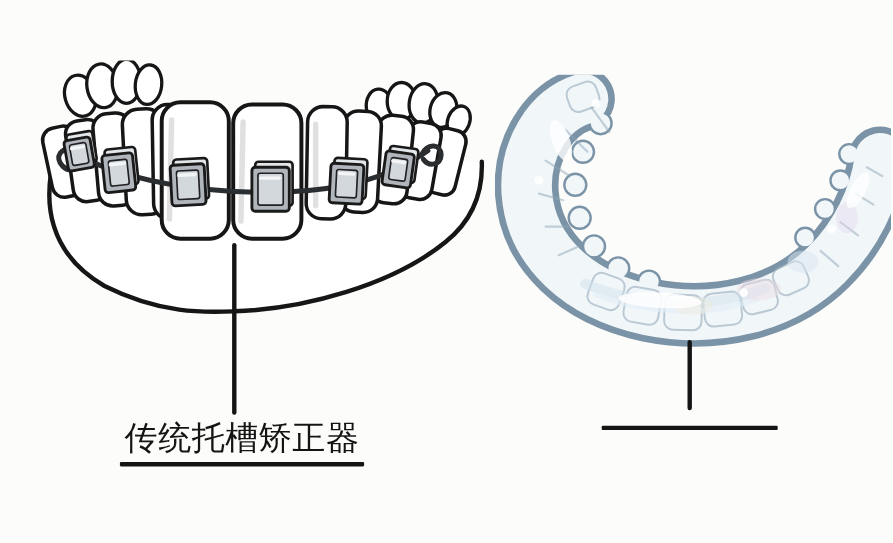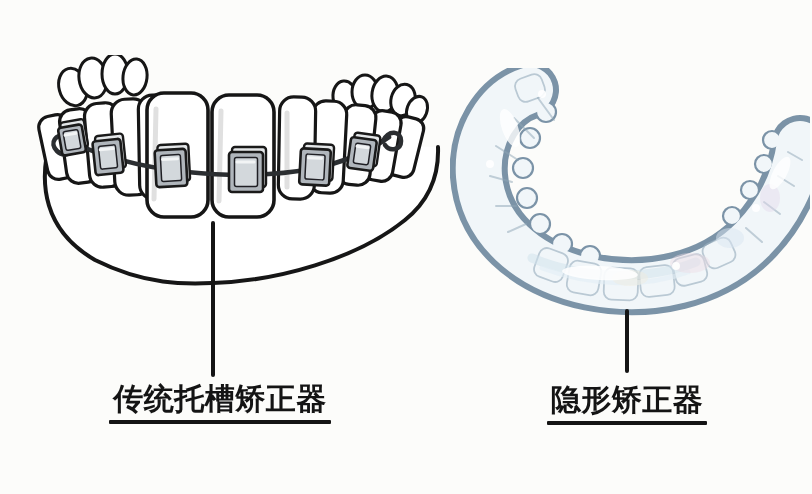--- a/index.html
+++ b/index.html
@@ -1,20 +1,20 @@
 <!DOCTYPE html>
 <html><head>
 <meta charset="utf-8">
 <style>
   html,body{margin:0;padding:0;}
   .stage{position:relative;width:812px;height:494px;background:#fcfcfa;overflow:hidden;
          font-family:"Liberation Sans",sans-serif;}
   .artwork{position:absolute;}
   .leader{position:absolute;width:4px;background:#141414;border-radius:2px;}
-  .caption{position:absolute;text-align:center;color:#141414;font-weight:bold;
+  .caption{position:absolute;text-align:center;color:#141414;font-weight:normal;
            font-size:30px;line-height:34px;letter-spacing:0.5px;}
   .caption .rule{height:4px;background:#141414;margin-top:4px;border-radius:1px;}
   .caption-left{left:109px;top:382px;width:222px;}
   .caption-right{left:547px;top:383px;width:160px;}
   .leader-left{left:211px;top:221px;height:156px;}
   .leader-right{left:625px;top:309px;height:64px;}
 </style>
 </head>
 <body>
 
@@ -188,17 +188,16 @@
   </svg>
 
   <div class="leader leader-left"></div>
   <div class="leader leader-right"></div>
 
   <div class="caption caption-left">
     <span>传统托槽矫正器</span>
     <div class="rule"></div>
   </div>
   <div class="caption caption-right">
-    <span>隐形矫正器</span>
     <div class="rule"></div>
   </div>
 
 </div>
 
 </body></html>

